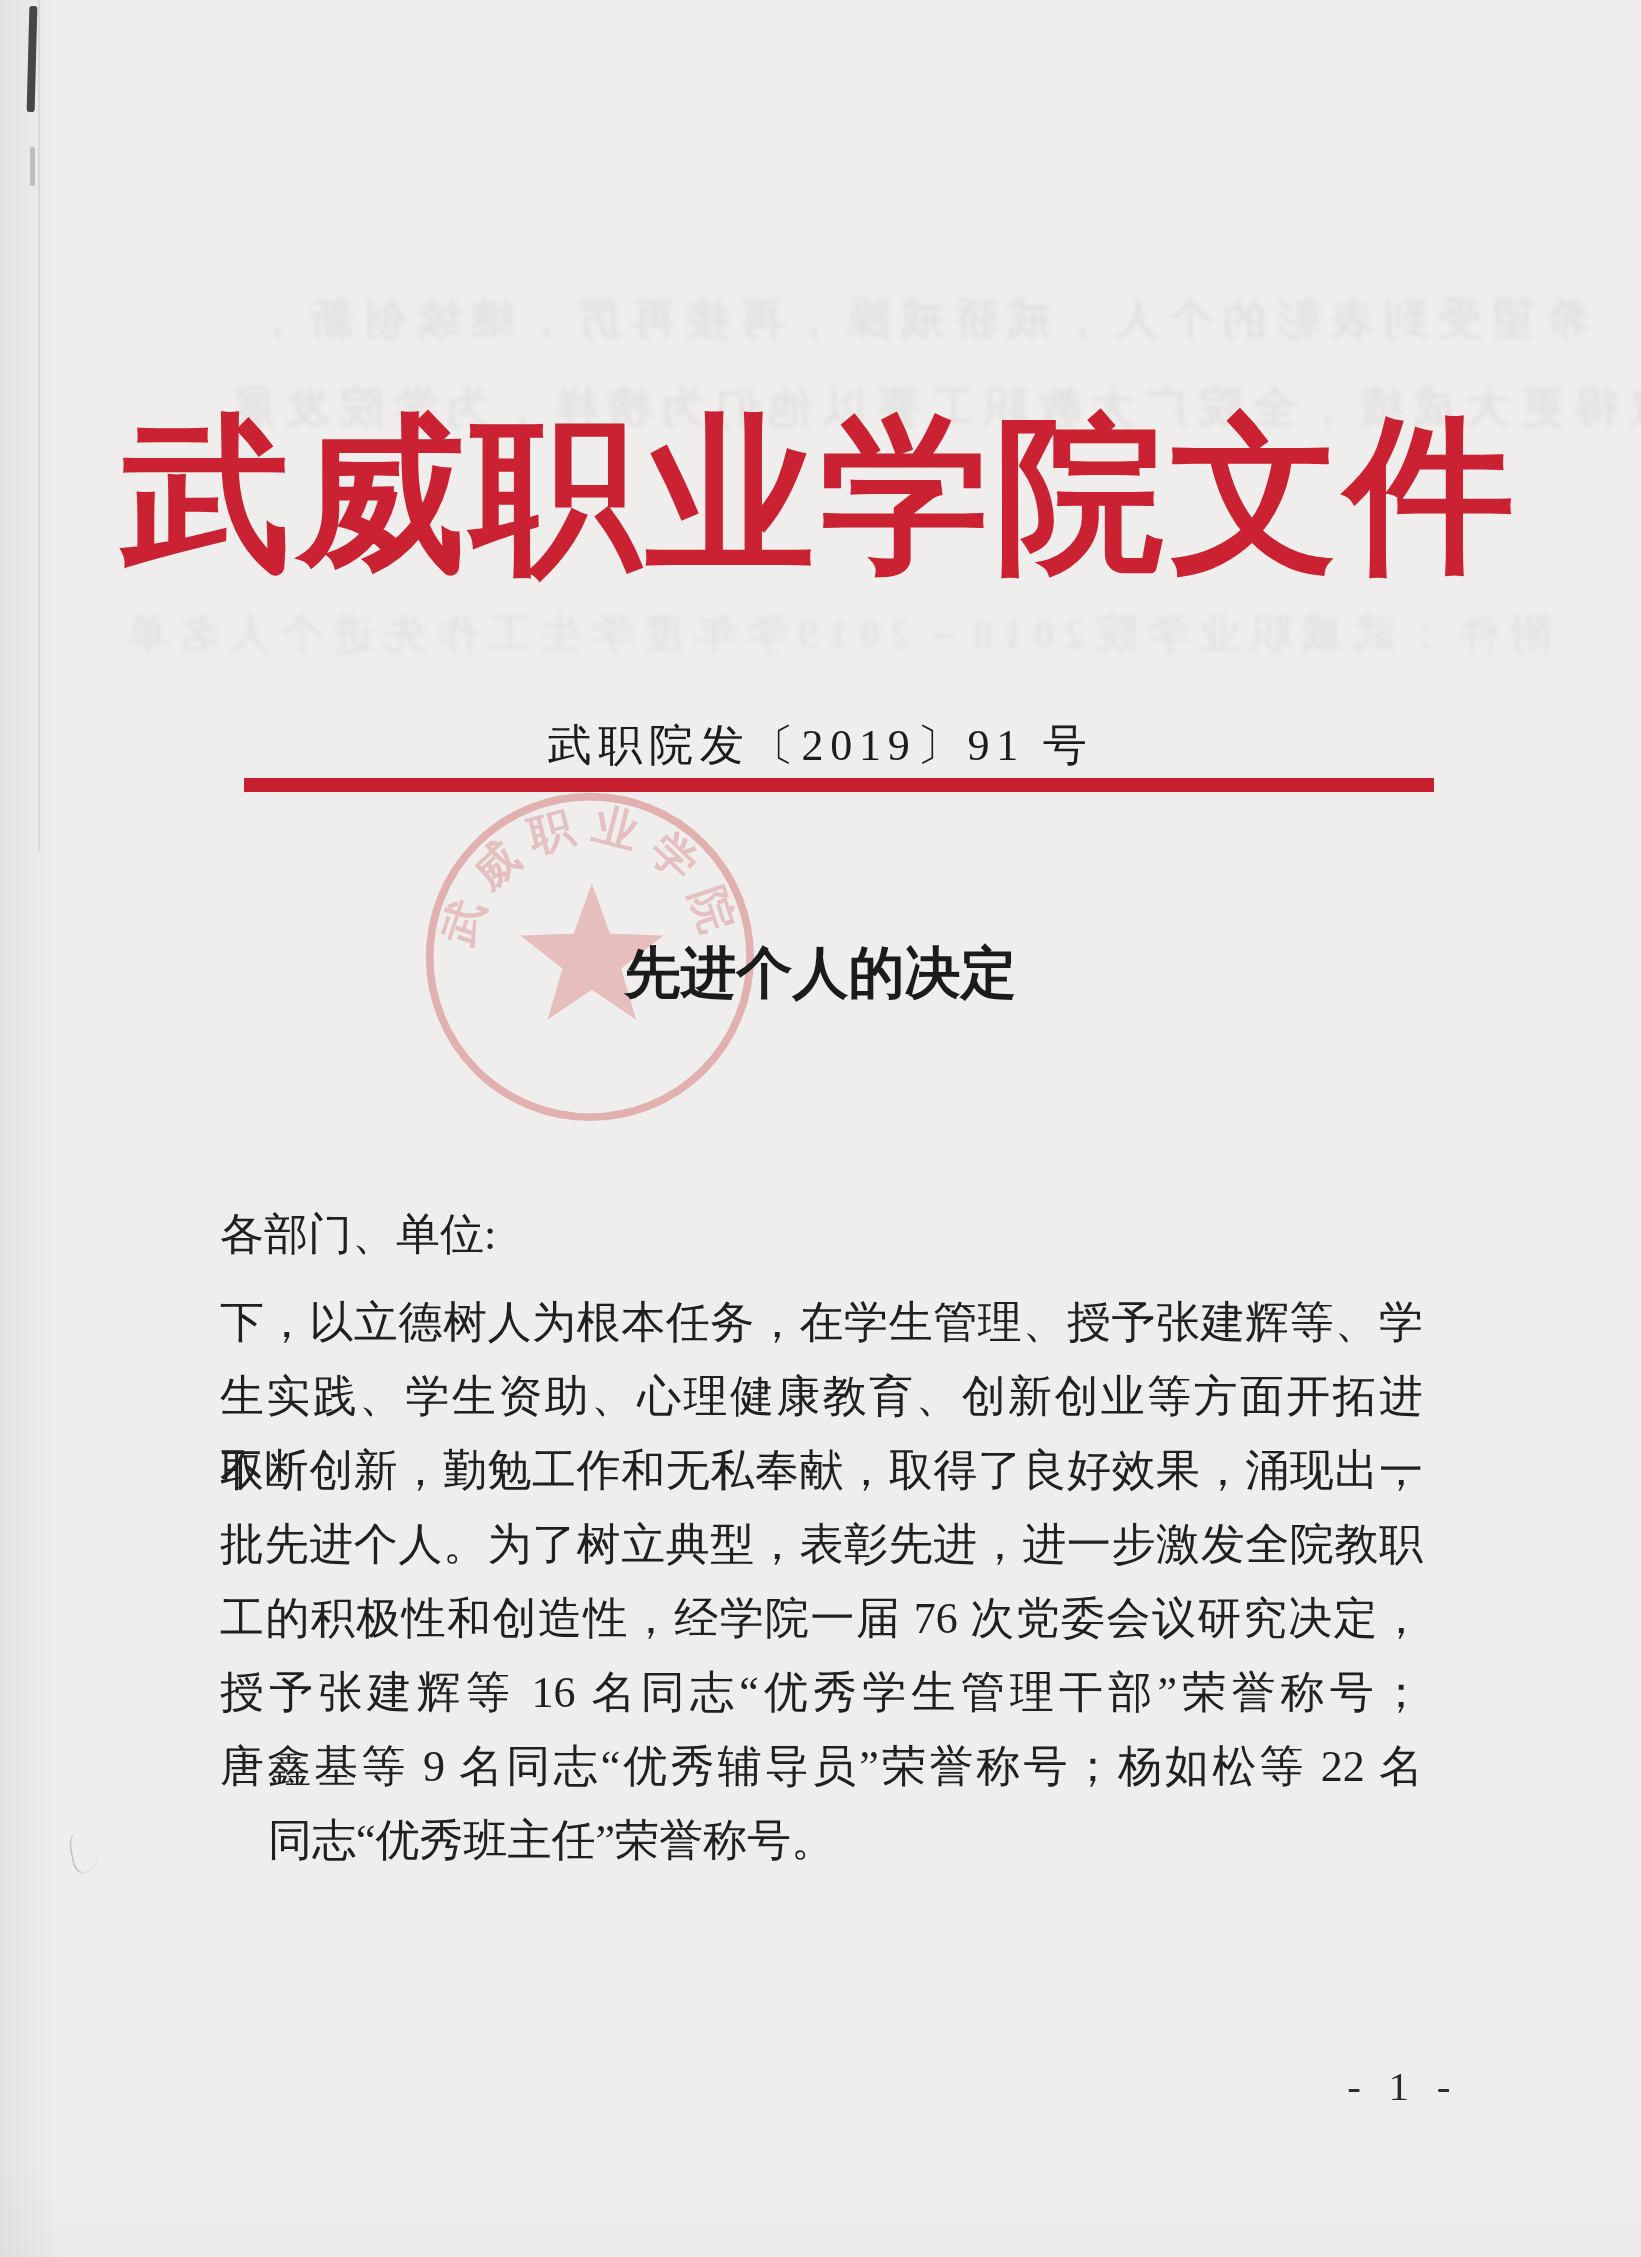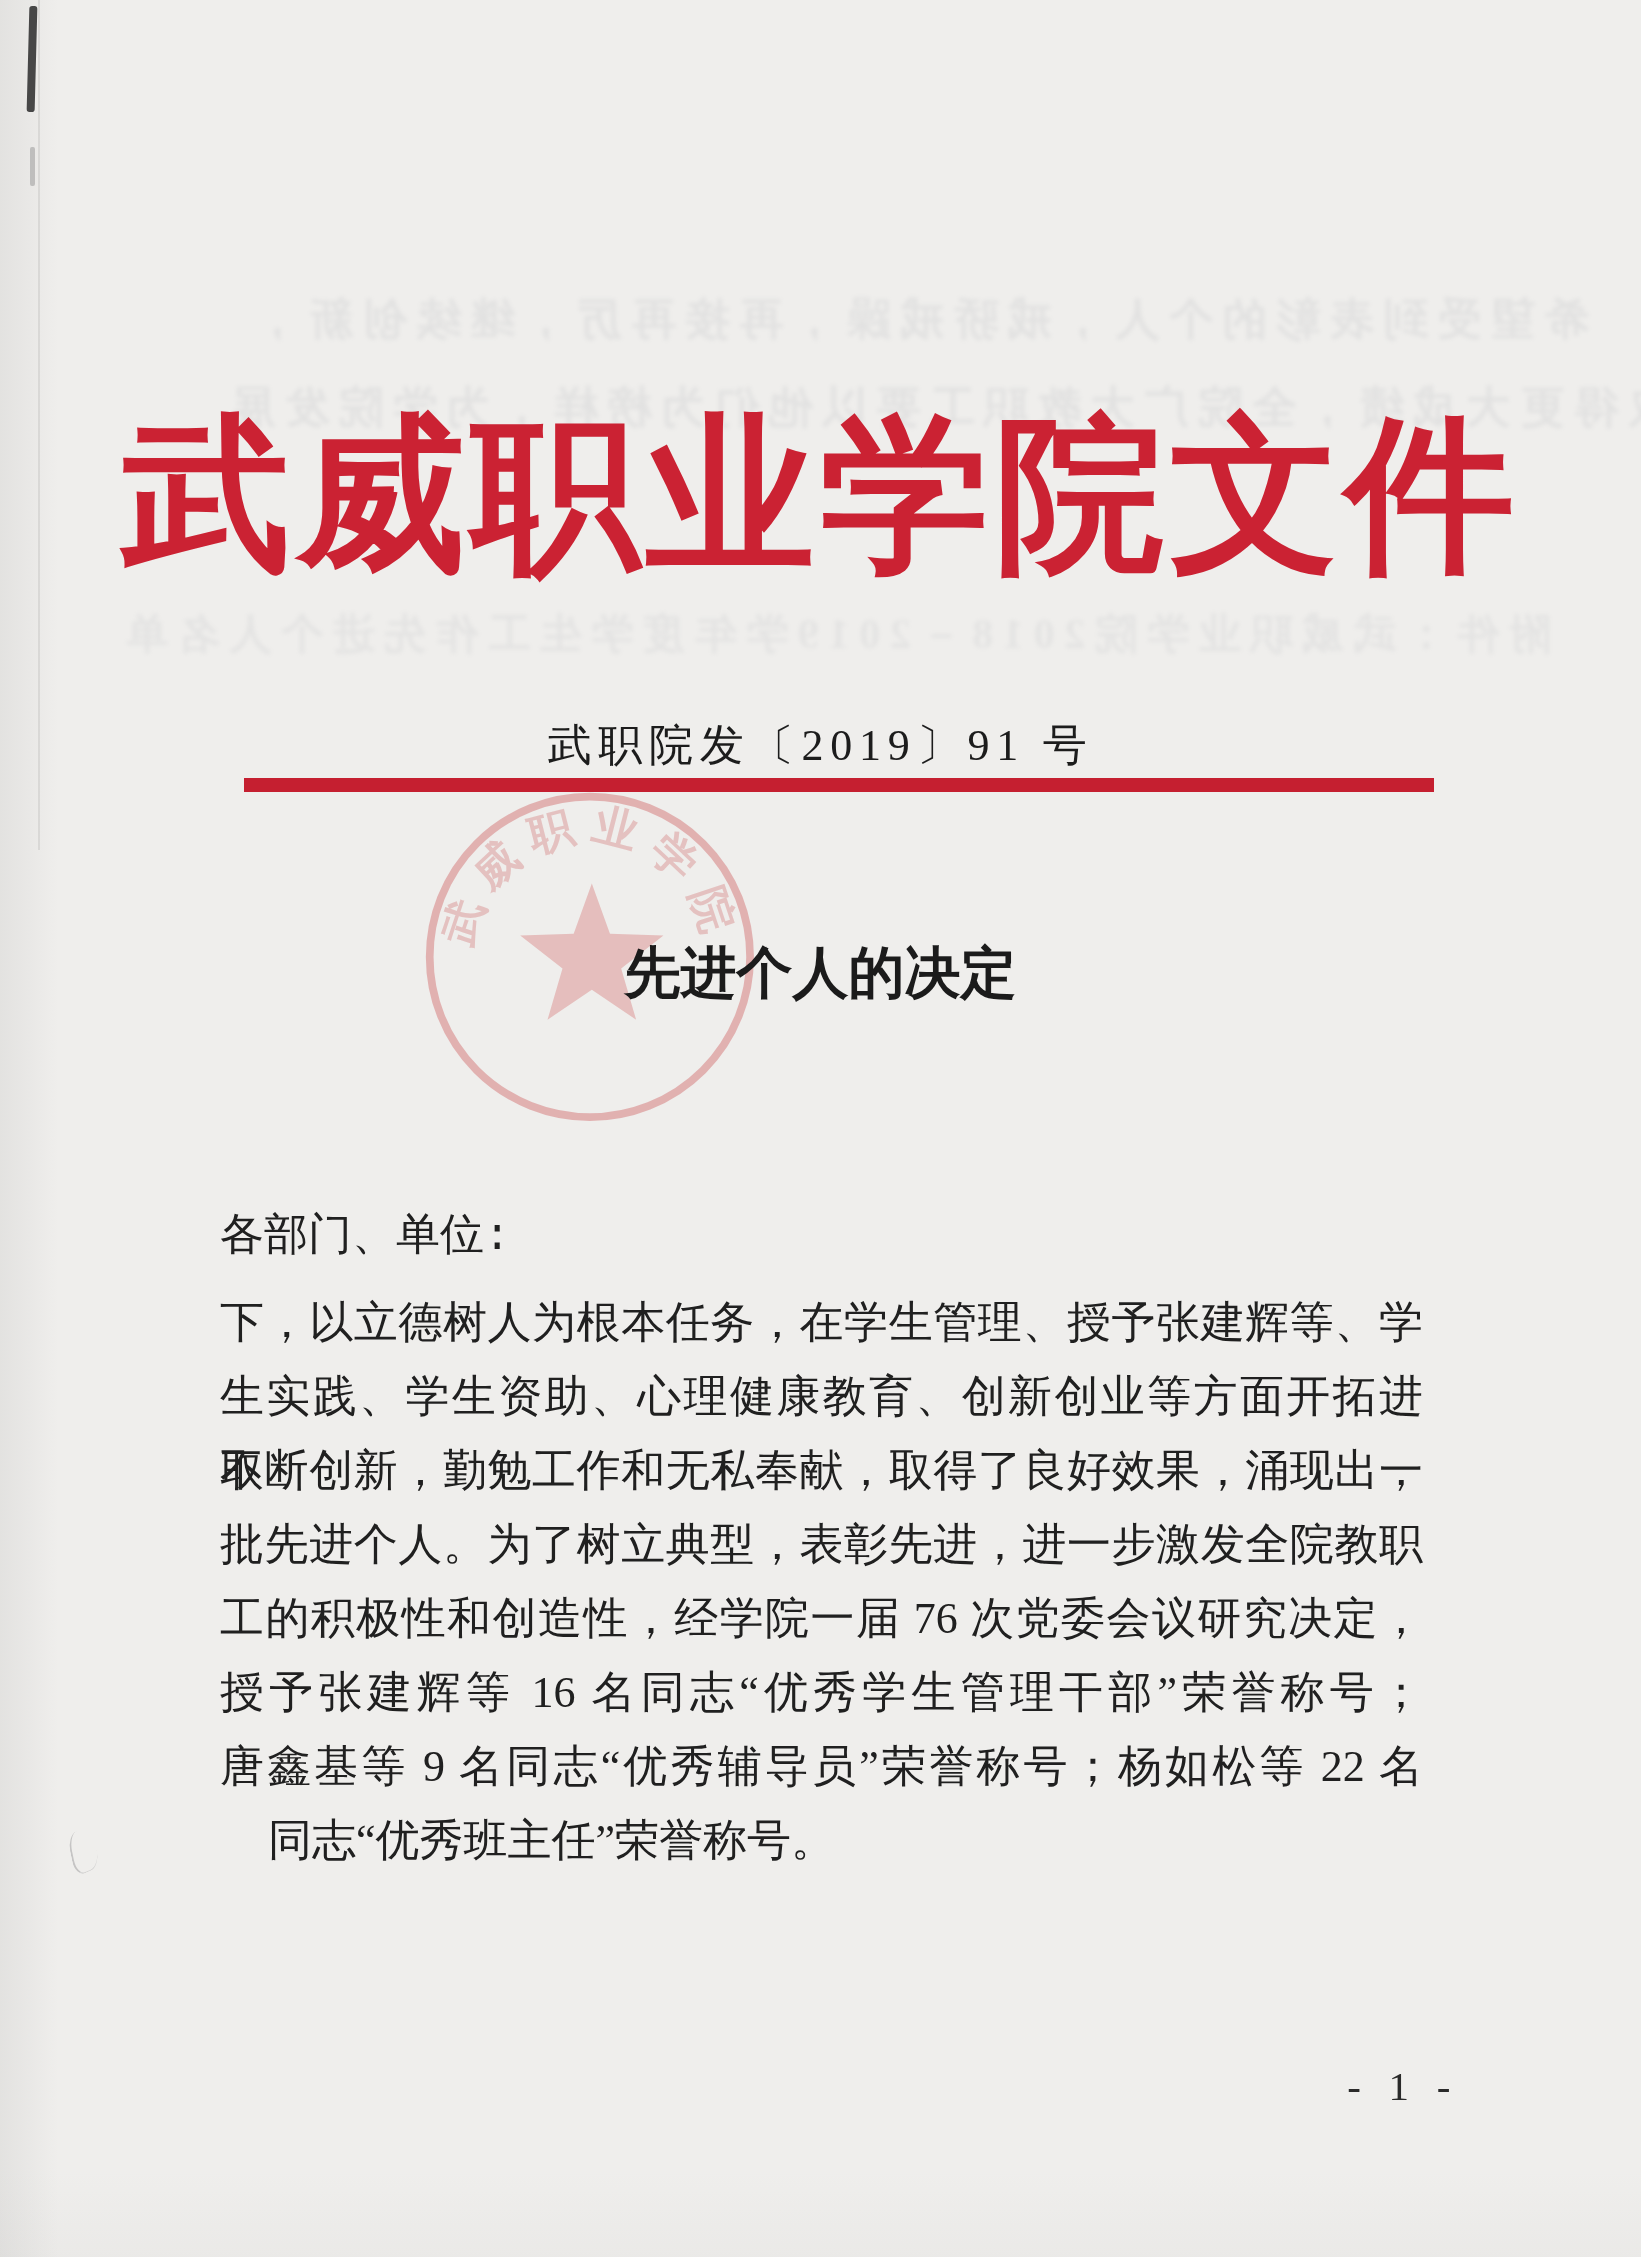--- a/index.html
+++ b/index.html
@@ -39,21 +39,21 @@
     text-align:center;font-size:44px;color:#1c1c1c;letter-spacing:6.8px;
   }
   .red-rule{position:absolute;top:778px;left:244px;width:1190px;height:13.5px;background:#c51f30;}
   
   .seal{position:absolute;left:394px;top:761px;width:386px;height:386px;}
   
   .doc-title{
     position:absolute;top:919px;left:0;width:100%;
     text-align:center;font-size:56px;font-weight:bold;color:#1b1b1b;line-height:108px;
   }
-  .salutation{position:absolute;left:220px;top:1205px;font-size:44px;color:#202020;font-family:Liberation Mono, monospace;}
+  .salutation{position:absolute;left:220px;top:1205px;font-size:44px;color:#202020;}
   .body-text{position:absolute;left:220px;top:1286px;width:1203px;font-size:44px;color:#202020;}
   .body-line{height:74px;line-height:74px;text-align:justify;text-align-last:justify;}
   .body-line.indent{padding-left:89px;}
   .body-line.last{text-align-last:left;margin-left:48px;}
   .page-number{position:absolute;top:2062px;right:182px;font-size:41px;color:#2a2a2a;letter-spacing:8.7px;}
 </style>
 </head>
 <body>
 
 <div class="paper-shade"></div>

